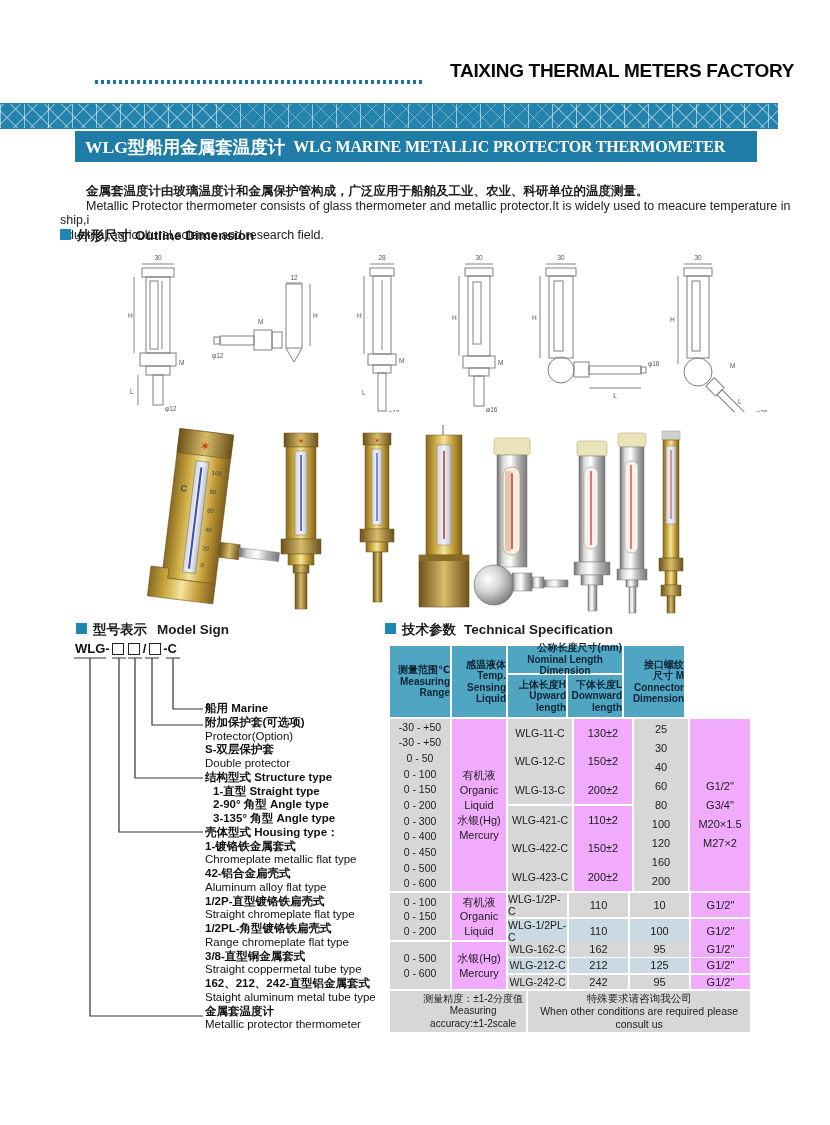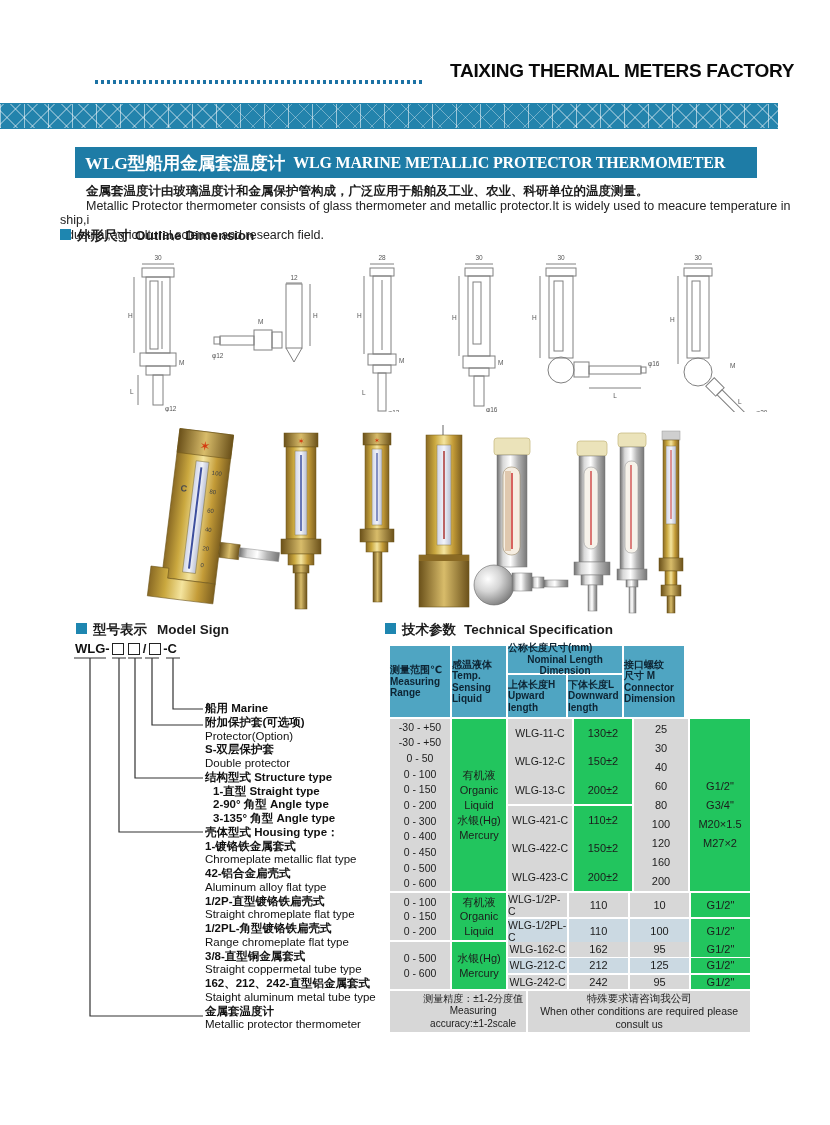--- a/index.html
+++ b/index.html
@@ -9,21 +9,21 @@
   .factory-name{position:absolute;top:60px;right:36px;font-size:19px;font-weight:bold;
         letter-spacing:-0.3px;color:#0a0a0a;}
   .dotted-line{position:absolute;left:95px;top:80px;width:330px;height:4px;
         background:repeating-linear-gradient(90deg,#1c72a4 0 3px,transparent 3px 6px);}
   .banner{position:absolute;left:0;top:103px;width:778px;height:24px;background:#2383ac;
         background-image:
           repeating-linear-gradient(90deg,rgba(255,255,255,.55) 0 1px,transparent 1px 24px),
           repeating-linear-gradient(45deg,rgba(255,255,255,.35) 0 1px,transparent 1px 12px),
           repeating-linear-gradient(-45deg,rgba(255,255,255,.35) 0 1px,transparent 1px 12px);
         border-top:1px solid #2383ac;border-bottom:1px solid #2383ac;}
-  .title-bar{position:absolute;left:75px;top:147px;width:682px;height:31px;background:#1e7ca6;
+  .title-bar{position:absolute;left:75px;top:131px;width:682px;height:31px;background:#1e7ca6;
         color:#fff;font-family:"Liberation Serif","DejaVu Serif",serif;font-weight:bold;
         display:flex;align-items:center;padding-left:10px;box-sizing:border-box;}
   .title-bar .cn{font-size:17.5px;}
   .title-bar .en{font-size:16px;margin-left:8px;letter-spacing:-0.2px;}
   
   .intro{position:absolute;left:60px;top:184px;width:732px;font-size:12.5px;line-height:14.5px;}
   .intro .cn{font-weight:bold;text-indent:26px;}
   .intro .en1{text-indent:26px;color:#222;}
   .intro .en2{color:#222;}
   
@@ -44,31 +44,31 @@
   .model-lines{position:absolute;left:205px;top:702px;width:190px;font-size:11.5px;
         line-height:13.75px;color:#111;}
   .model-lines div{font-weight:bold;white-space:nowrap;}
   .model-lines div.en{font-weight:normal;}
   .model-lines div.ind{padding-left:8px;}
   .model-svg{position:absolute;left:60px;top:655px;pointer-events:none;}
   
   .spec-table{position:absolute;left:390px;top:646px;width:360px;}
   .thead{display:flex;gap:2px;height:71px;margin-bottom:2px;}
   .th{background:#4fa5c2;color:#0d2433;font-size:10px;font-weight:bold;line-height:11.5px;
-        display:flex;flex-direction:column;align-items:flex-start;justify-content:center;text-align:center;}
+        display:flex;flex-direction:column;align-items:flex-end;justify-content:center;text-align:center;}
   .w1{width:60px;}.w2{width:54px;}.w3{width:64px;}.w4{width:58px;}.w5{width:54px;}.w6{width:60px;}
   .c45{width:114px;display:flex;flex-direction:column;gap:2px;}
   .th-top{height:27px;}
   .th-sub{display:flex;gap:2px;flex:1;}
   .block{display:flex;gap:2px;margin-bottom:2px;}
   .b1{height:172px;}
   .col{display:flex;flex-direction:column;}
   .cellv{flex:1;display:flex;align-items:center;justify-content:center;font-size:11px;}
   .mfont{font-size:10.5px;}
-  .gray{background:#d7d7d7;}.blue{background:#22c55e;}.bgray{background:#cbd9e2;}
+  .gray{background:#d7d7d7;}.blue{background:#f0abfc;}.bgray{background:#cbd9e2;}
   .sep{height:2px;background:#fff;flex:none;}
   .stack{display:flex;flex-direction:column;align-items:center;justify-content:center;
         text-align:center;font-size:11px;line-height:15px;}
   .conn-stack{line-height:19px;justify-content:flex-start;padding-top:58px;box-sizing:border-box;}
   .b23{height:47px;}
   .rrows{width:242px;display:flex;flex-direction:column;gap:2px;}
   .rrow{flex:1;display:flex;gap:2px;}
   .tfoot{display:flex;gap:2px;height:41px;}
   .f1{width:116px;font-size:10px;line-height:12.5px;padding-left:30px;}
   .f2{width:242px;font-size:10.5px;line-height:13px;}

